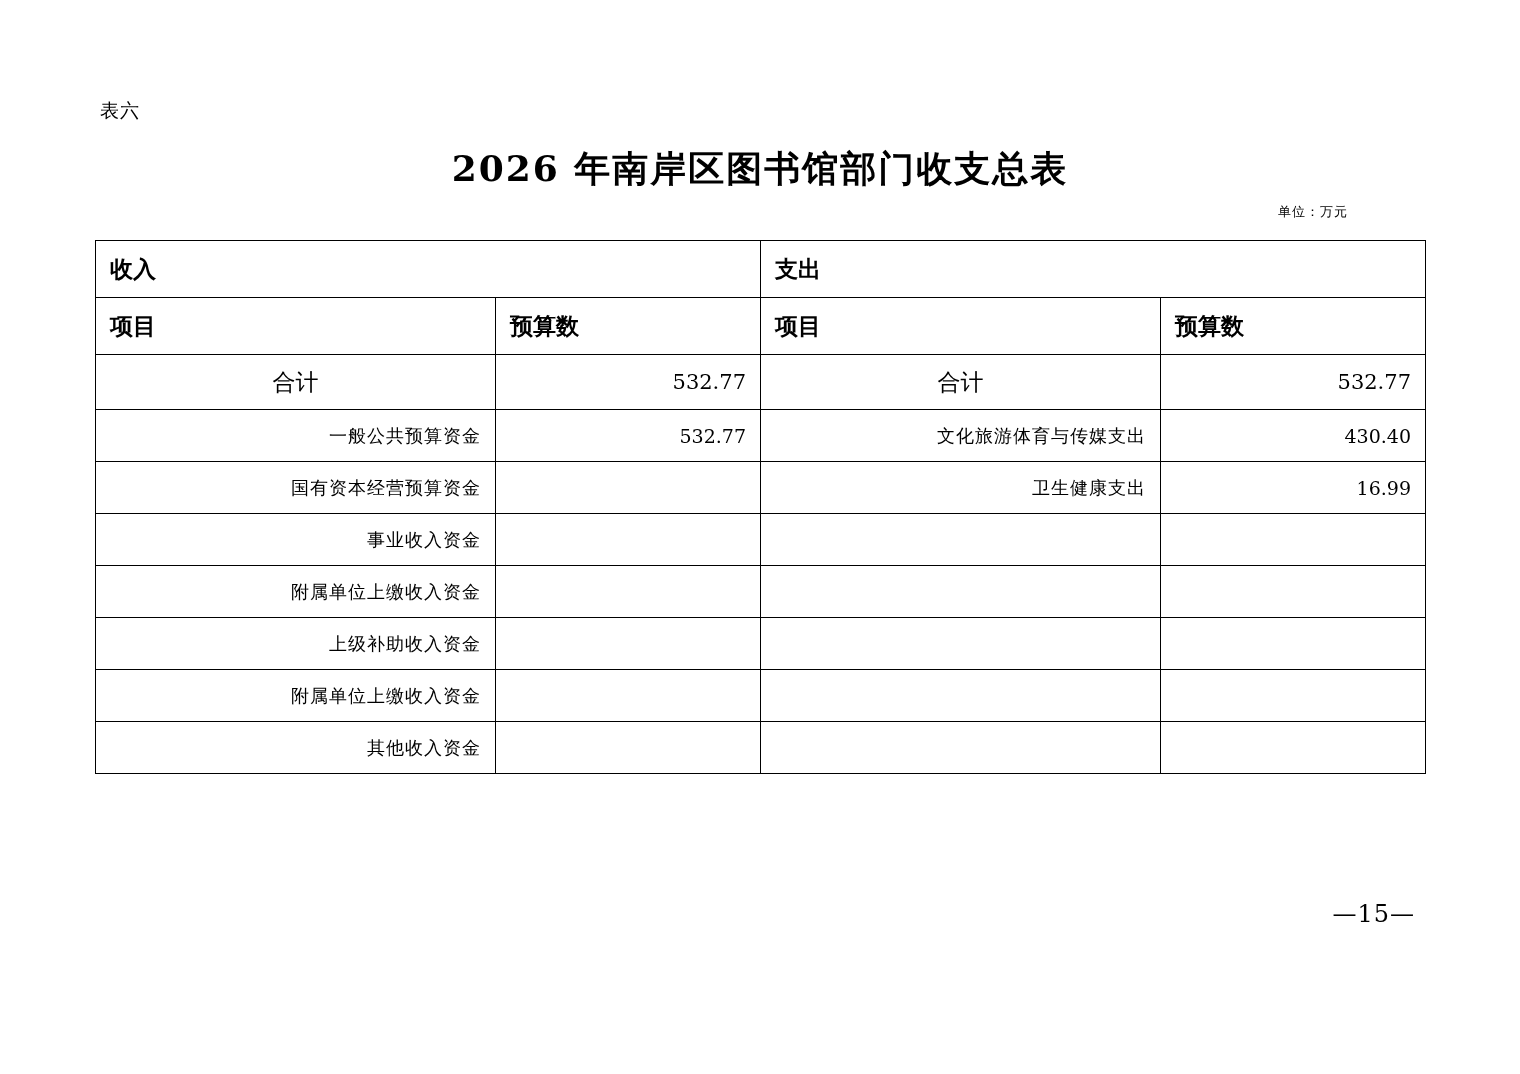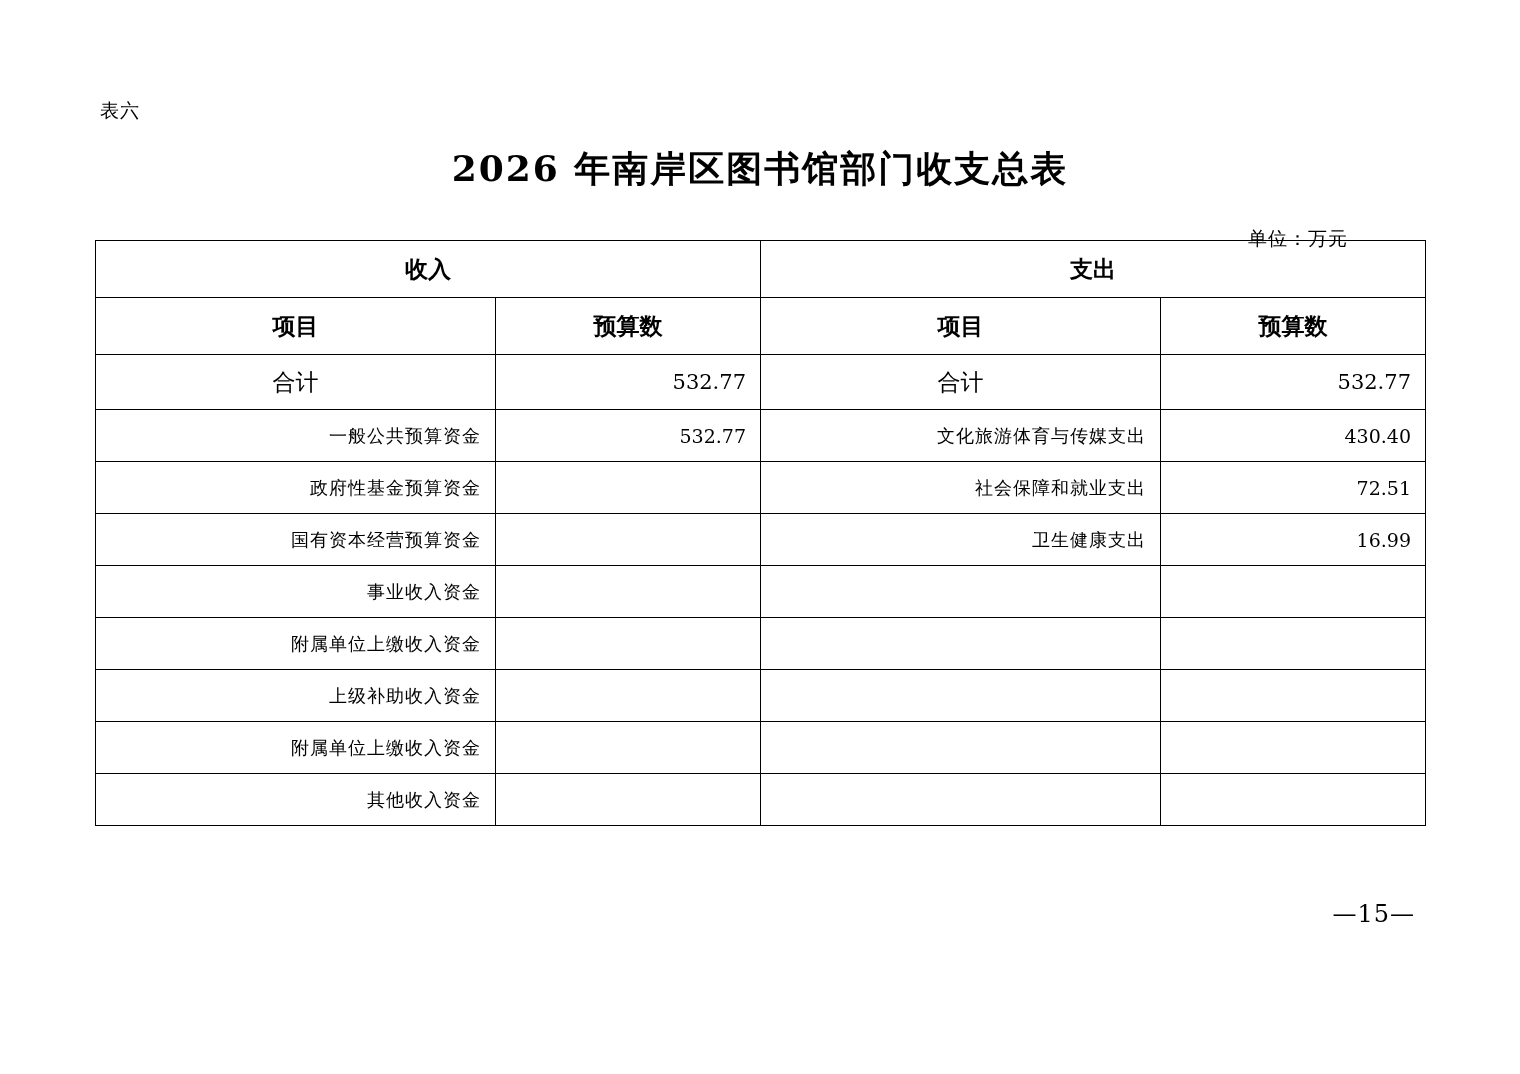--- a/index.html
+++ b/index.html
@@ -38,47 +38,45 @@
     text-align: center;
     font-size: 36px;
     font-weight: bold;
     letter-spacing: 2px;
     font-family: "DejaVu Serif", "Liberation Serif", serif;
   }
   .unit-line {
     position: absolute;
     right: 172px;
     top: 203px;
-    font-size: 19px;
+    font-size: 13px;
     letter-spacing: 1px;
-    margin-top: 23px;
   }
   table.budget {
     position: absolute;
     left: 95px;
     top: 240px;
     width: 1330px;
     border-collapse: collapse;
     table-layout: fixed;
   }
   table.budget td {
     border: 1px solid #000000;
     height: 51px;
     padding: 0 14px;
     font-size: 18px;
     vertical-align: middle;
   }
   table.budget td.group-head {
-    text-align: center;
     font-size: 23px;
     font-weight: bold;
     height: 56px;
   }
   table.budget td.col-head {
-    text-align: center;
+    text-align: left;
     font-size: 23px;
     font-weight: bold;
     height: 56px;
   }
   table.budget td.total-label {
     text-align: center;
     font-size: 23px;
     font-weight: normal;
     height: 54px;
   }
@@ -139,26 +137,20 @@
         <td class="total-label">合计</td>
         <td class="total-value">532.77</td>
       </tr>
       <tr>
         <td class="item">一般公共预算资金</td>
         <td class="value">532.77</td>
         <td class="item">文化旅游体育与传媒支出</td>
         <td class="value">430.40</td>
       </tr>
       <tr>
-        <td class="item">政府性基金预算资金</td>
-        <td class="value"></td>
-        <td class="item">社会保障和就业支出</td>
-        <td class="value">72.51</td>
-      </tr>
-      <tr>
         <td class="item">国有资本经营预算资金</td>
         <td class="value"></td>
         <td class="item">卫生健康支出</td>
         <td class="value">16.99</td>
       </tr>
       <tr>
         <td class="item">事业收入资金</td>
         <td class="value"></td>
         <td class="item"></td>
         <td class="value"></td>

